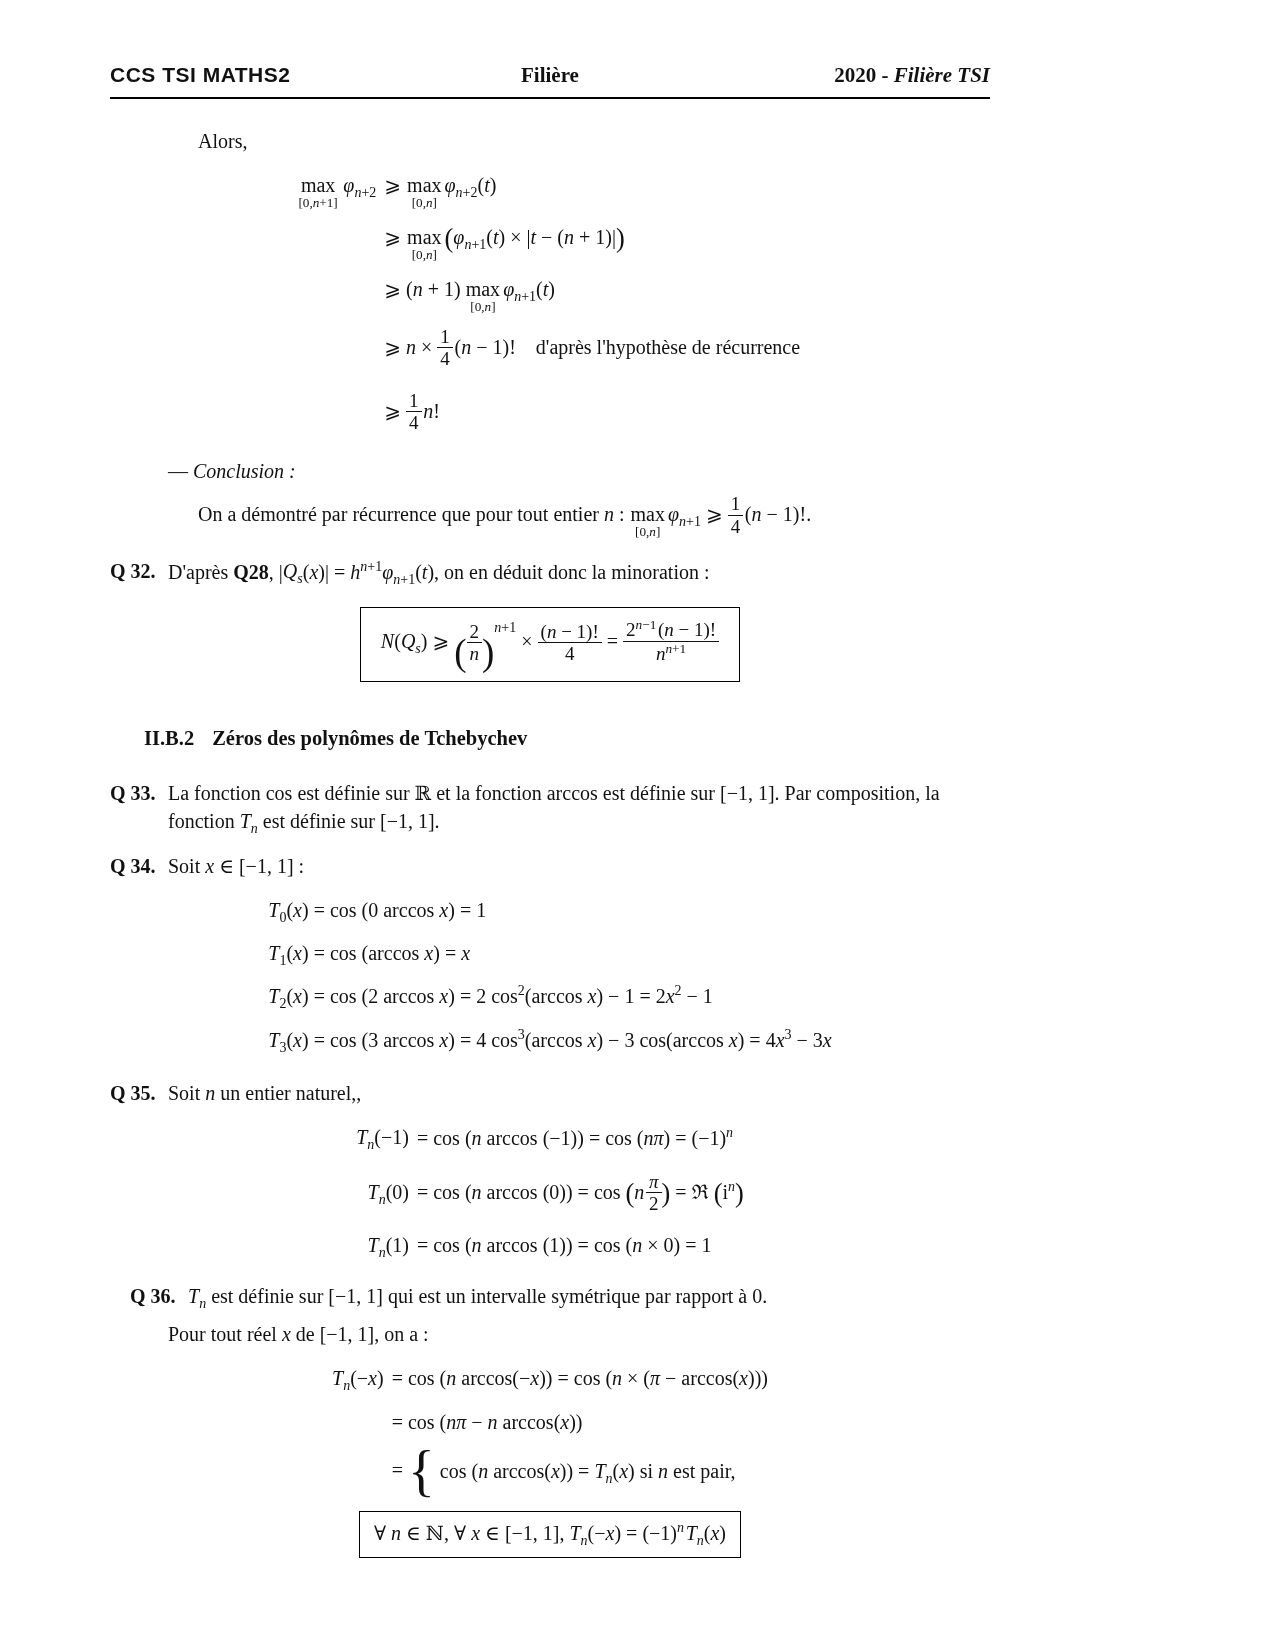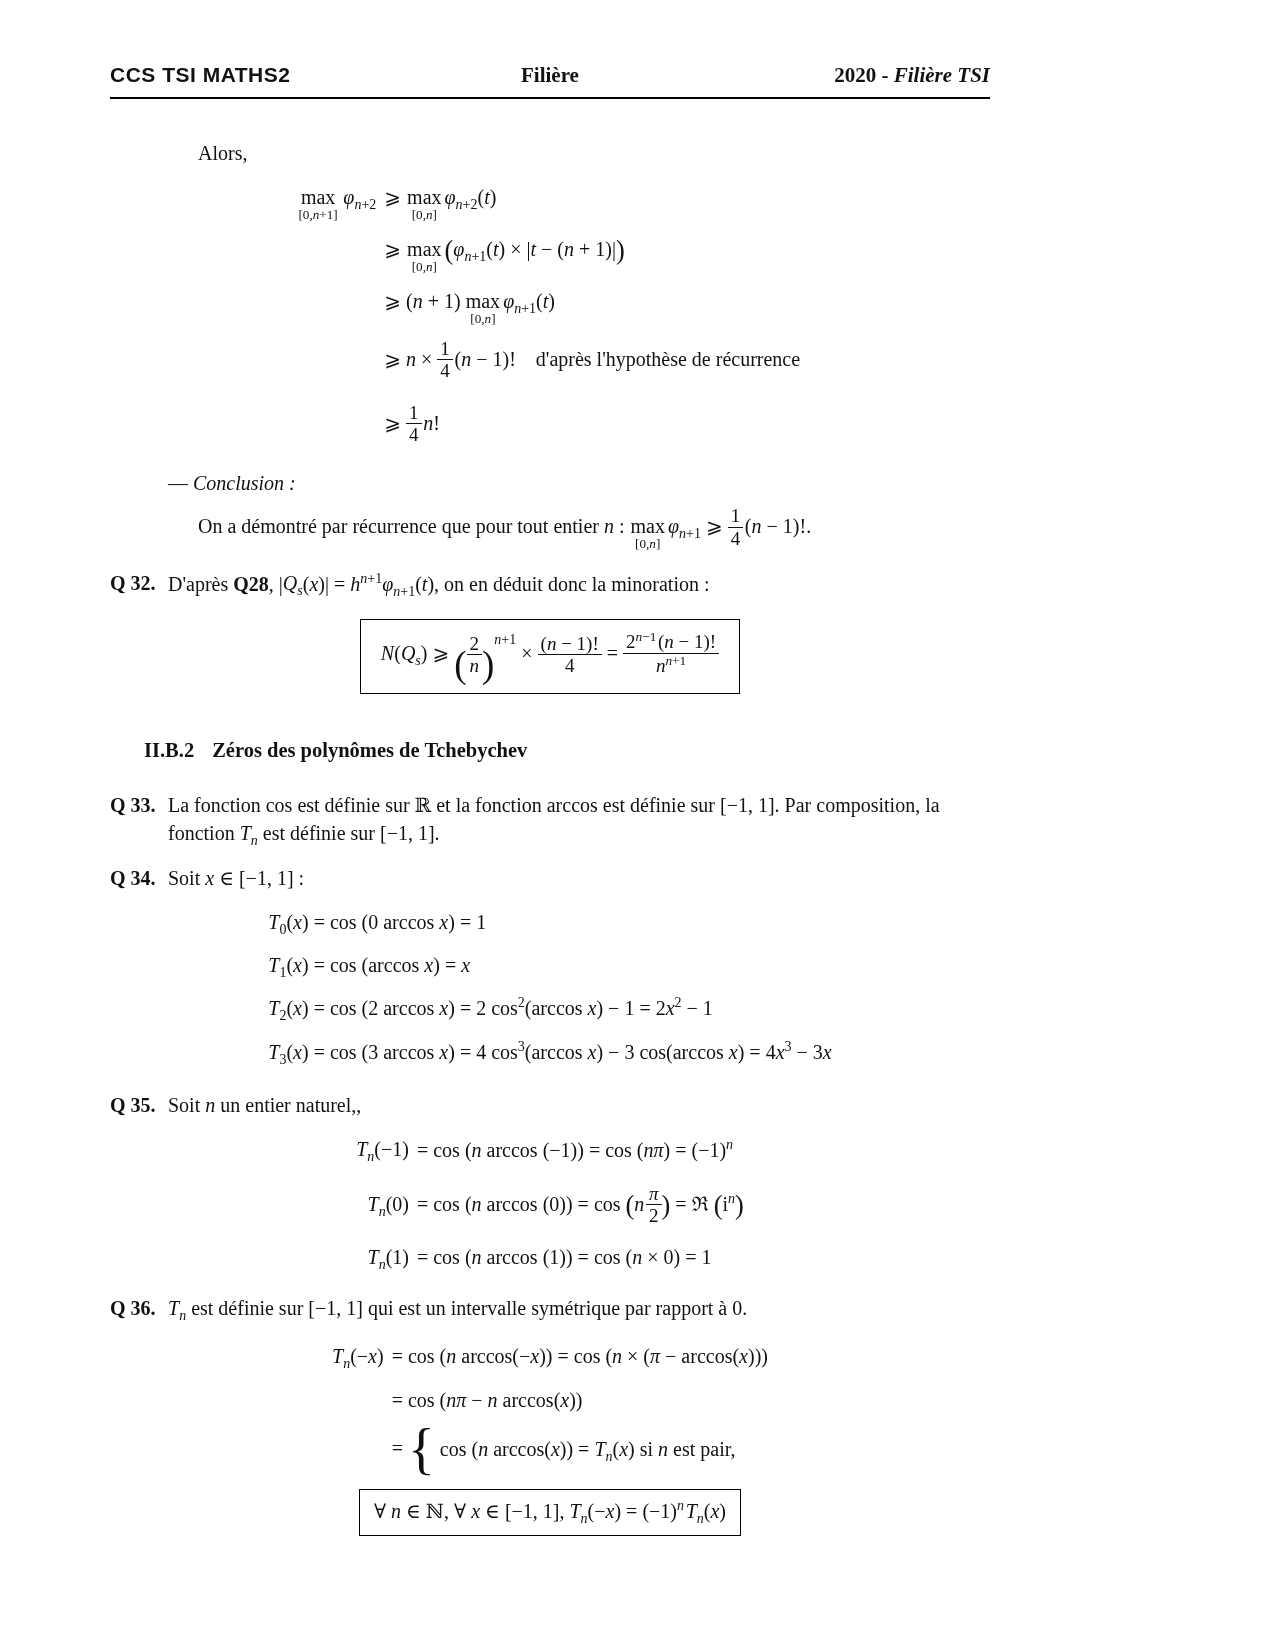--- a/index.html
+++ b/index.html
@@ -29,33 +29,33 @@
   .indent2 { margin-left:88px; }
   .qpara { display:grid; grid-template-columns:58px 1fr; align-items:baseline; }
   .qlabel { font-weight:bold; }
   .qtext  { }
   .tcol { margin-left:58px; }
   .section { margin-left:34px; font-weight:bold; font-size:20.5px; }
   .secnum { display:inline-block; margin-right:18px; }
   .it { font-style:italic; }
 
   
-  .alors     { margin-top:40px; }
+  .alors     { margin-top:28px; }
   .disp1     { margin:16px 0 24px; }
   .concl-head{ margin-top:10px; }
   .concl-text{ margin-top:8px; }
   .q32p      { margin-top:20px; }
   .box1blk   { margin-top:18px; }
   .sectionblk{ margin-top:42px; }
   .q33p      { margin-top:26px; }
   .q34p      { margin-top:14px; }
   .disp2     { margin:16px 0; }
   .q35p      { margin-top:22px; }
   .disp3     { margin:16px 0; }
-  .q36p      { margin-top:20px; }
+  .q36p      { margin-top:20px;margin-left:20px; }
   .q36t2     { margin-top:6px; }
   .disp4     { margin:16px 0; }
   .enconcl   { margin-top:22px; }
   .box2blk   { margin-top:12px; }
 
   
   .mathblock { display:flex; justify-content:center; }
   .maligned { display:grid; grid-template-columns:max-content max-content; column-gap:8px; align-items:baseline; }
   .maligned > .ml { justify-self:end; text-align:right; }
   .maligned > .mr { justify-self:start; text-align:left; }
@@ -162,20 +162,21 @@
         <div class="mr">= cos (<i>n</i> arccos (0)) = cos <span class="big">(</span><i>n</i> <span class="frac"><span class="fn"><i>π</i></span><span class="fd">2</span></span><span class="big">)</span> = ℜ <span class="big">(</span>i<sup><i>n</i></sup><span class="big">)</span></div>
         <div class="ml"><i>T<sub>n</sub></i>(1)</div>
         <div class="mr">= cos (<i>n</i> arccos (1)) = cos (<i>n</i> × 0) = 1</div>
       </div>
     </div>
 
     <div class="qpara q36p">
       <span class="qlabel">Q 36.</span>
       <span class="qtext"><i>T<sub>n</sub></i> est définie sur [−1, 1] qui est un intervalle symétrique par rapport à 0.</span>
     </div>
+    <p class="tcol q36t2">Pour tout réel <i>x</i> de [−1, 1], on a :</p>
 
     <div class="mathblock disp4">
       <div class="maligned g4">
         <div class="ml"><i>T<sub>n</sub></i>(−<i>x</i>)</div>
         <div class="mr">= cos (<i>n</i> arccos(−<i>x</i>)) = cos (<i>n</i> × (<i>π</i> − arccos(<i>x</i>)))</div>
         <div class="ml"></div>
         <div class="mr">= cos (<i>nπ</i> − <i>n</i> arccos(<i>x</i>))</div>
         <div class="ml"></div>
         <div class="mr">= <span class="cases">
               <span class="cbrace">{</span>

